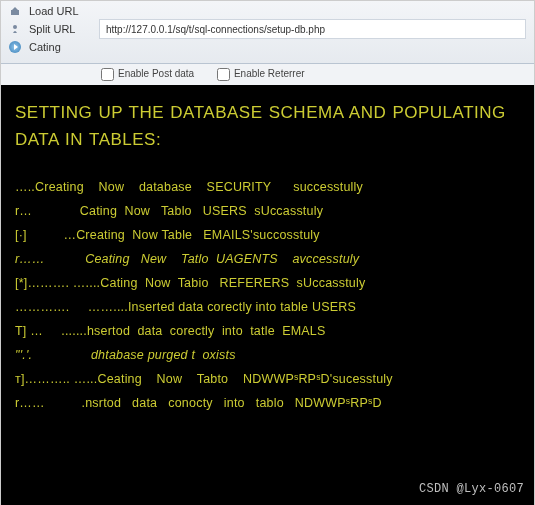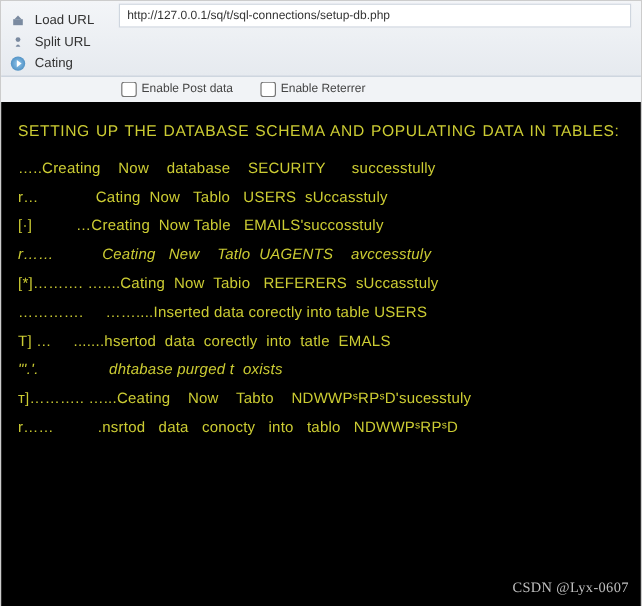--- a/index.html
+++ b/index.html
@@ -1,30 +1,30 @@
 <!DOCTYPE html>
 <html><head>
 <meta charset="utf-8">
 <style>
 *{margin:0;padding:0;box-sizing:border-box;font-family:Arial,Helvetica,sans-serif}
 body{width:535px;height:505px;overflow:hidden;background:#fff}
 .wrap{border:1px solid #ccc;width:100%;height:100%}
 .toolbar{background:linear-gradient(#f3f5f8,#e6eaef);border-bottom:1px solid #b9c4d1;padding:4px 8px}
-.row{display:flex;align-items:flex-end;height:18px;font-size:11px;color:#333}
+.row{display:flex;align-items:flex-start;height:18px;font-size:11px;color:#333}
 .row .icon{width:12px;height:12px;margin-right:8px;display:inline-flex;align-items:center;justify-content:center}
 .row .lbl{width:70px}
 .url-field{flex:1;background:#fff;border:1px solid #cfd6df;height:20px;font-size:10px;padding:2px 6px;color:#333;margin-top:14px}
 .opts{background:#f1f3f6;padding:4px 20px 4px 100px;font-size:10px;color:#444}
 .opts label{margin-right:20px}
 .opts input{margin-right:4px;vertical-align:middle}
 .stage{background:#000;height:420px;padding:14px 14px;color:#cccc33;font-family:'Times New Roman',serif;font-size:12.5px;line-height:1.6;position:relative;overflow:hidden;letter-spacing:0.2px}
-.stage .ttl{color:#cccc33;font-size:13px;letter-spacing:0.5px;margin-bottom:10px;word-spacing:1px}
+.stage .ttl{color:#cccc33;font-size:17px;letter-spacing:0.5px;margin-bottom:24px;word-spacing:1px}
 .stage .ln{white-space:pre;margin-bottom:4px}
 .stage .it{font-style:italic}
-.wm{position:absolute;right:10px;bottom:6px;color:#bfbfbf;font-family:Liberation Serif, serif;font-size:12px;letter-spacing:0.3px}
+.wm{position:absolute;right:10px;bottom:6px;color:#bfbfbf;font-family:Liberation Mono, monospace;font-size:12px;letter-spacing:0.3px}
 .play{width:12px;height:12px;border-radius:50%;background:radial-gradient(#8fc5ec,#3a7fb6);display:flex;align-items:center;justify-content:center}
 .play:after{content:"";border-left:4px solid #fff;border-top:3px solid transparent;border-bottom:3px solid transparent;margin-left:1px}
 </style>
 </head>
 <body>
 
 <div class="wrap">
   <div class="toolbar">
     <div class="row">
       <span class="icon">

